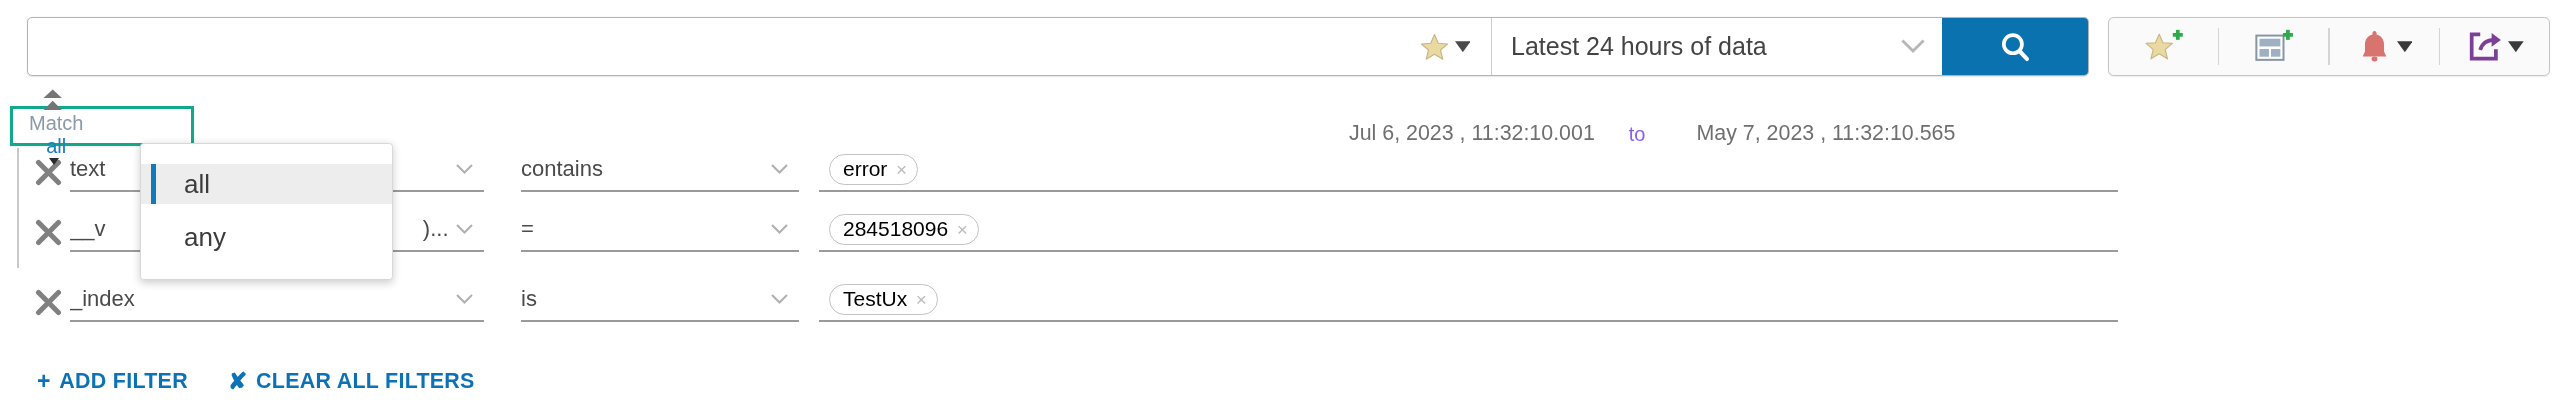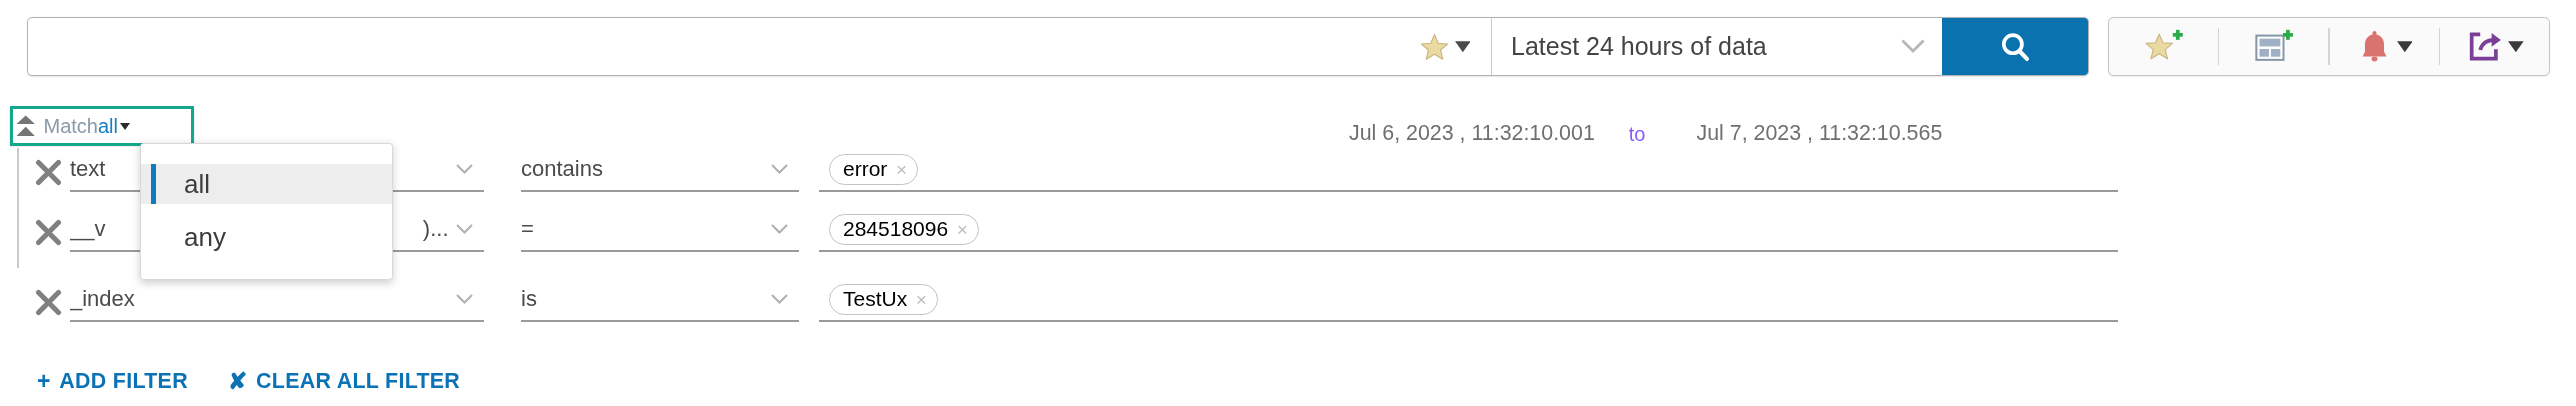--- a/index.html
+++ b/index.html
@@ -120,22 +120,23 @@
     background: #fff;
     box-shadow: 0 0.7px 2.1px rgba(0,0,0,0.16);
     display: flex;
     align-items: center;
     z-index: 5;
   }
   #match-inner {
     display: flex;
     align-items: center;
     gap: 0px;
-    padding-left: 2px;
+    padding-left: 16px;
     white-space: nowrap;
+    flex-direction: column;
   }
   .match-txt {
     font-size: 20px;
     color: #8a9aa8;
   }
   .match-val {
     font-size: 20px;
     color: #1a7fc1;
     cursor: pointer;
   }
@@ -391,21 +392,21 @@
     <span class="match-val">all</span>
     <span class="caret-sm"></span>
   </div>
 </div>
 
 <div id="date-range">
   <span>Jul 6, 2023 , 11:32:10.001</span>
   <span class="dr-gap-l"></span>
   <span class="dr-to">to</span>
   <span class="dr-gap-r"></span>
-  <span>Jul 7, 2023 , 11:32:10.565</span>
+  <span>May 7, 2023 , 11:32:10.565</span>
 </div>
 
 <div id="filters">
 
   <div class="filter-row">
     <div class="grp-bar"></div>
     <div class="fr-x">
       <svg width="27" height="27" viewBox="0 0 19 19">
         <line x1="2.5" y1="2.5" x2="16.5" y2="16.5" stroke="#808080" stroke-width="3.6" stroke-linecap="round"></line>
         <line x1="16.5" y1="2.5" x2="2.5" y2="16.5" stroke="#808080" stroke-width="3.6" stroke-linecap="round"></line>
@@ -501,16 +502,16 @@
 </div>
 
 <div id="actions">
   <div class="act-link">
     <span class="act-sym">+</span>
     <span>ADD FILTER</span>
   </div>
   <div class="act-gap"></div>
   <div class="act-link">
     <span class="act-sym">✘</span>
-    <span>CLEAR ALL FILTER</span>
+    <span>CLEAR ALL FILTERS</span>
   </div>
 </div>
 
 
 </body></html>

